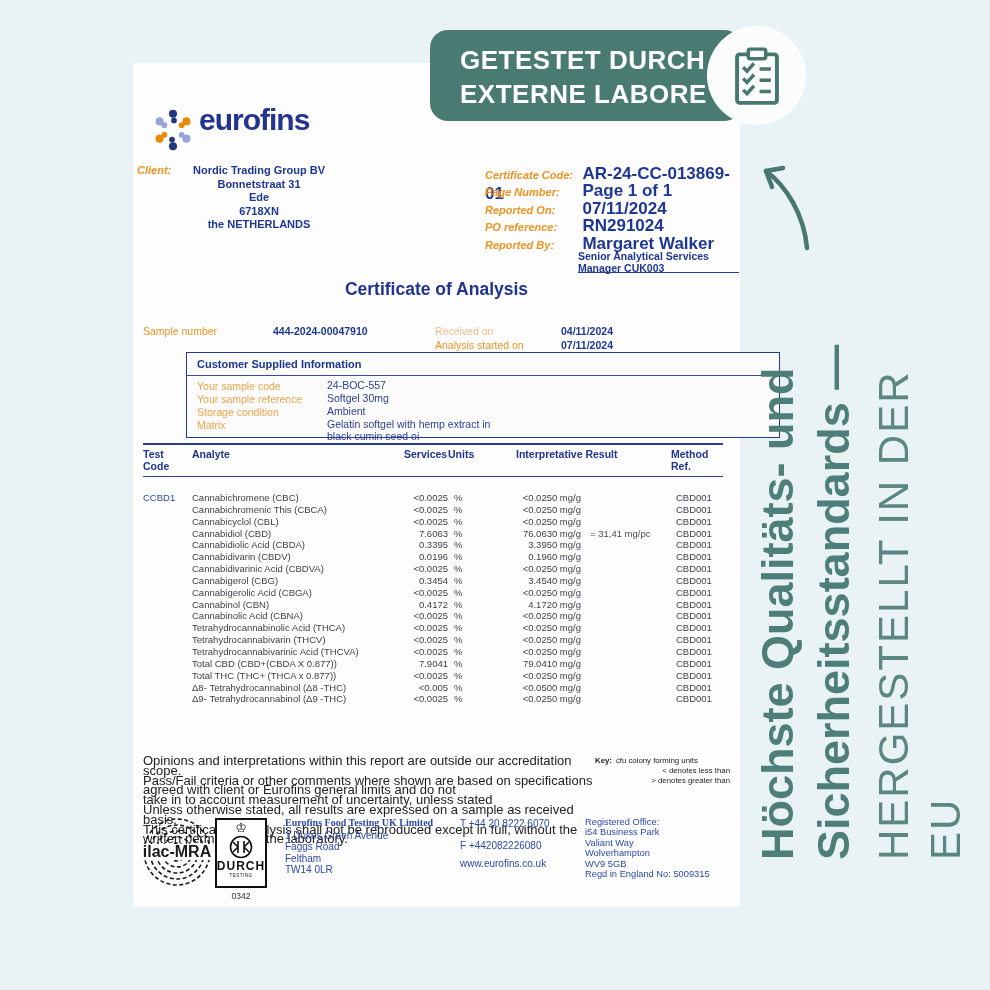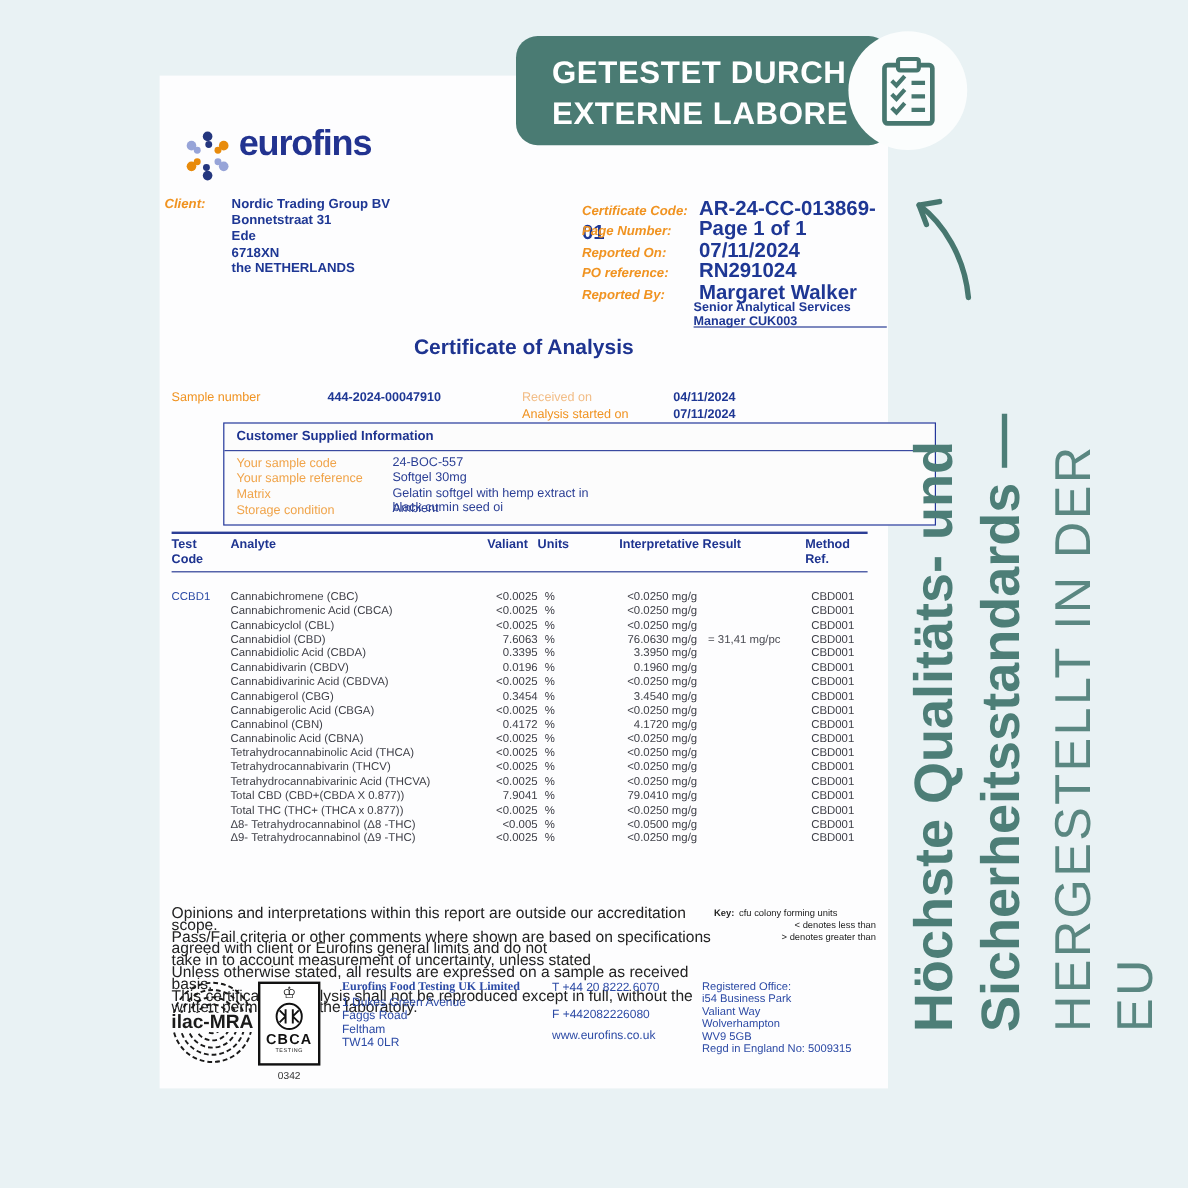--- a/index.html
+++ b/index.html
@@ -25,21 +25,21 @@
                transform:rotate(-90deg); z-index:3; }
   .side-line-bold { font-size:45px; line-height:56px; font-weight:bold; color:#4d7e77; }
   .side-line-light { font-size:42px; line-height:52px; font-weight:400; color:#5a8781; letter-spacing:2px; margin-top:6px; }
 
   
   #logo-dots { position:absolute; left:17px; top:44px; width:46px; height:46px; }
   #logo-text { position:absolute; left:66px; top:40px; font-size:30px; font-weight:600; color:#223390; letter-spacing:-1px; }
 
   
   #client-label { position:absolute; left:4px; top:101px; color:#f09321; font-style:italic; font-weight:bold; font-size:11px; }
-  #client-lines { position:absolute; left:60px; top:101px; color:#1e3794; font-weight:bold; font-size:11px; line-height:13.6px; }
+  #client-lines { position:absolute; left:60px; top:101px; color:#1e3794; font-weight:bold; font-size:11px; line-height:13.6px;text-align:center; }
 
   
   #meta { position:absolute; left:352px; top:101px; width:250px; }
   .meta-row { height:17.4px; }
   .mlabel { display:inline-block; width:93px; color:#f09321; font-style:italic; font-weight:bold; font-size:11px; }
   .mvalue { color:#1e3794; font-weight:bold; font-size:17px; }
   #signature { position:absolute; left:445px; top:188px; color:#1e3794; font-weight:bold; font-size:10.5px; line-height:11.5px; white-space:pre-line; }
   #signature-line { position:absolute; left:445px; top:209px; width:161px; border-top:1.5px solid #2a3e96; }
 
   
@@ -180,53 +180,53 @@
       <div id="cust-rows">
           <div class="cust-row">
           <span class="clabel">Your sample code</span>
           <span class="cvalue">24-BOC-557</span>
         </div>
           <div class="cust-row">
           <span class="clabel">Your sample reference</span>
           <span class="cvalue">Softgel 30mg</span>
         </div>
           <div class="cust-row">
+          <span class="clabel">Storage condition</span>
+          <span class="cvalue">Ambient</span>
+        </div>
+          <div class="cust-row">
           <span class="clabel">Matrix</span>
           <span class="cvalue">Gelatin softgel with hemp extract in
 black cumin seed oi</span>
-        </div>
-          <div class="cust-row">
-          <span class="clabel">Storage condition</span>
-          <span class="cvalue">Ambient</span>
         </div>
         </div>
     </div>
 
     <div id="table">
       <div id="thead">
         <span>Test Code</span>
         <span>Analyte</span>
-        <span class="h-results">Valiant</span>
+        <span class="h-results">Services</span>
         <span>Units</span>
         <span class="h-interp">Interpretative Result</span>
         <span class="h-method">Method Ref.</span>
       </div>
       <div id="trows">
           <div class="tr">
           <span class="c-code">CCBD1</span>
           <span class="c-analyte">Cannabichromene (CBC)</span>
           <span class="c-res">&lt;0.0025</span>
           <span class="c-units">%</span>
           <span class="c-interp">&lt;0.0250 mg/g</span>
           <span class="c-extra"></span>
           <span class="c-method">CBD001</span>
         </div>
           <div class="tr">
           <span class="c-code"></span>
-          <span class="c-analyte">Cannabichromenic Acid (CBCA)</span>
+          <span class="c-analyte">Cannabichromenic This (CBCA)</span>
           <span class="c-res">&lt;0.0025</span>
           <span class="c-units">%</span>
           <span class="c-interp">&lt;0.0250 mg/g</span>
           <span class="c-extra"></span>
           <span class="c-method">CBD001</span>
         </div>
           <div class="tr">
           <span class="c-code"></span>
           <span class="c-analyte">Cannabicyclol (CBL)</span>
           <span class="c-res">&lt;0.0025</span>
@@ -403,21 +403,21 @@
       <rect x="0" y="28" width="72" height="16" fill="#fdfdfe"></rect>
       <text x="36" y="41" text-anchor="middle" font-family="Liberation Sans, sans-serif" font-size="16" font-weight="bold" fill="#1a1a1a">ilac-MRA</text>
     </svg>
     <div id="ukas">
       <div id="ukas-crown">♔</div>
       <svg id="ukas-sym" width="30" height="24" viewBox="0 0 30 24">
         <circle cx="15" cy="12" r="10.5" fill="none" stroke="#111" stroke-width="1.6"></circle>
         <path d="M12,6 v12 M12,12 l-5,-5 M12,12 l-5,5" stroke="#111" stroke-width="1.6" fill="none"></path>
         <path d="M18,6 v12 M18,12 l5,-5 M18,12 l5,5" stroke="#111" stroke-width="1.6" fill="none"></path>
       </svg>
-      <div id="ukas-name">CBCA</div>
+      <div id="ukas-name">DURCH</div>
       <div id="ukas-sub">TESTING</div>
     </div>
     <div id="ukas-number">0342</div>
 
     <div id="f-company">Eurofins Food Testing UK Limited</div>
     <div id="f-address">
         <div>1 Dukes Green Avenue</div>
         <div>Faggs Road</div>
         <div>Feltham</div>
         <div>TW14 0LR</div>

